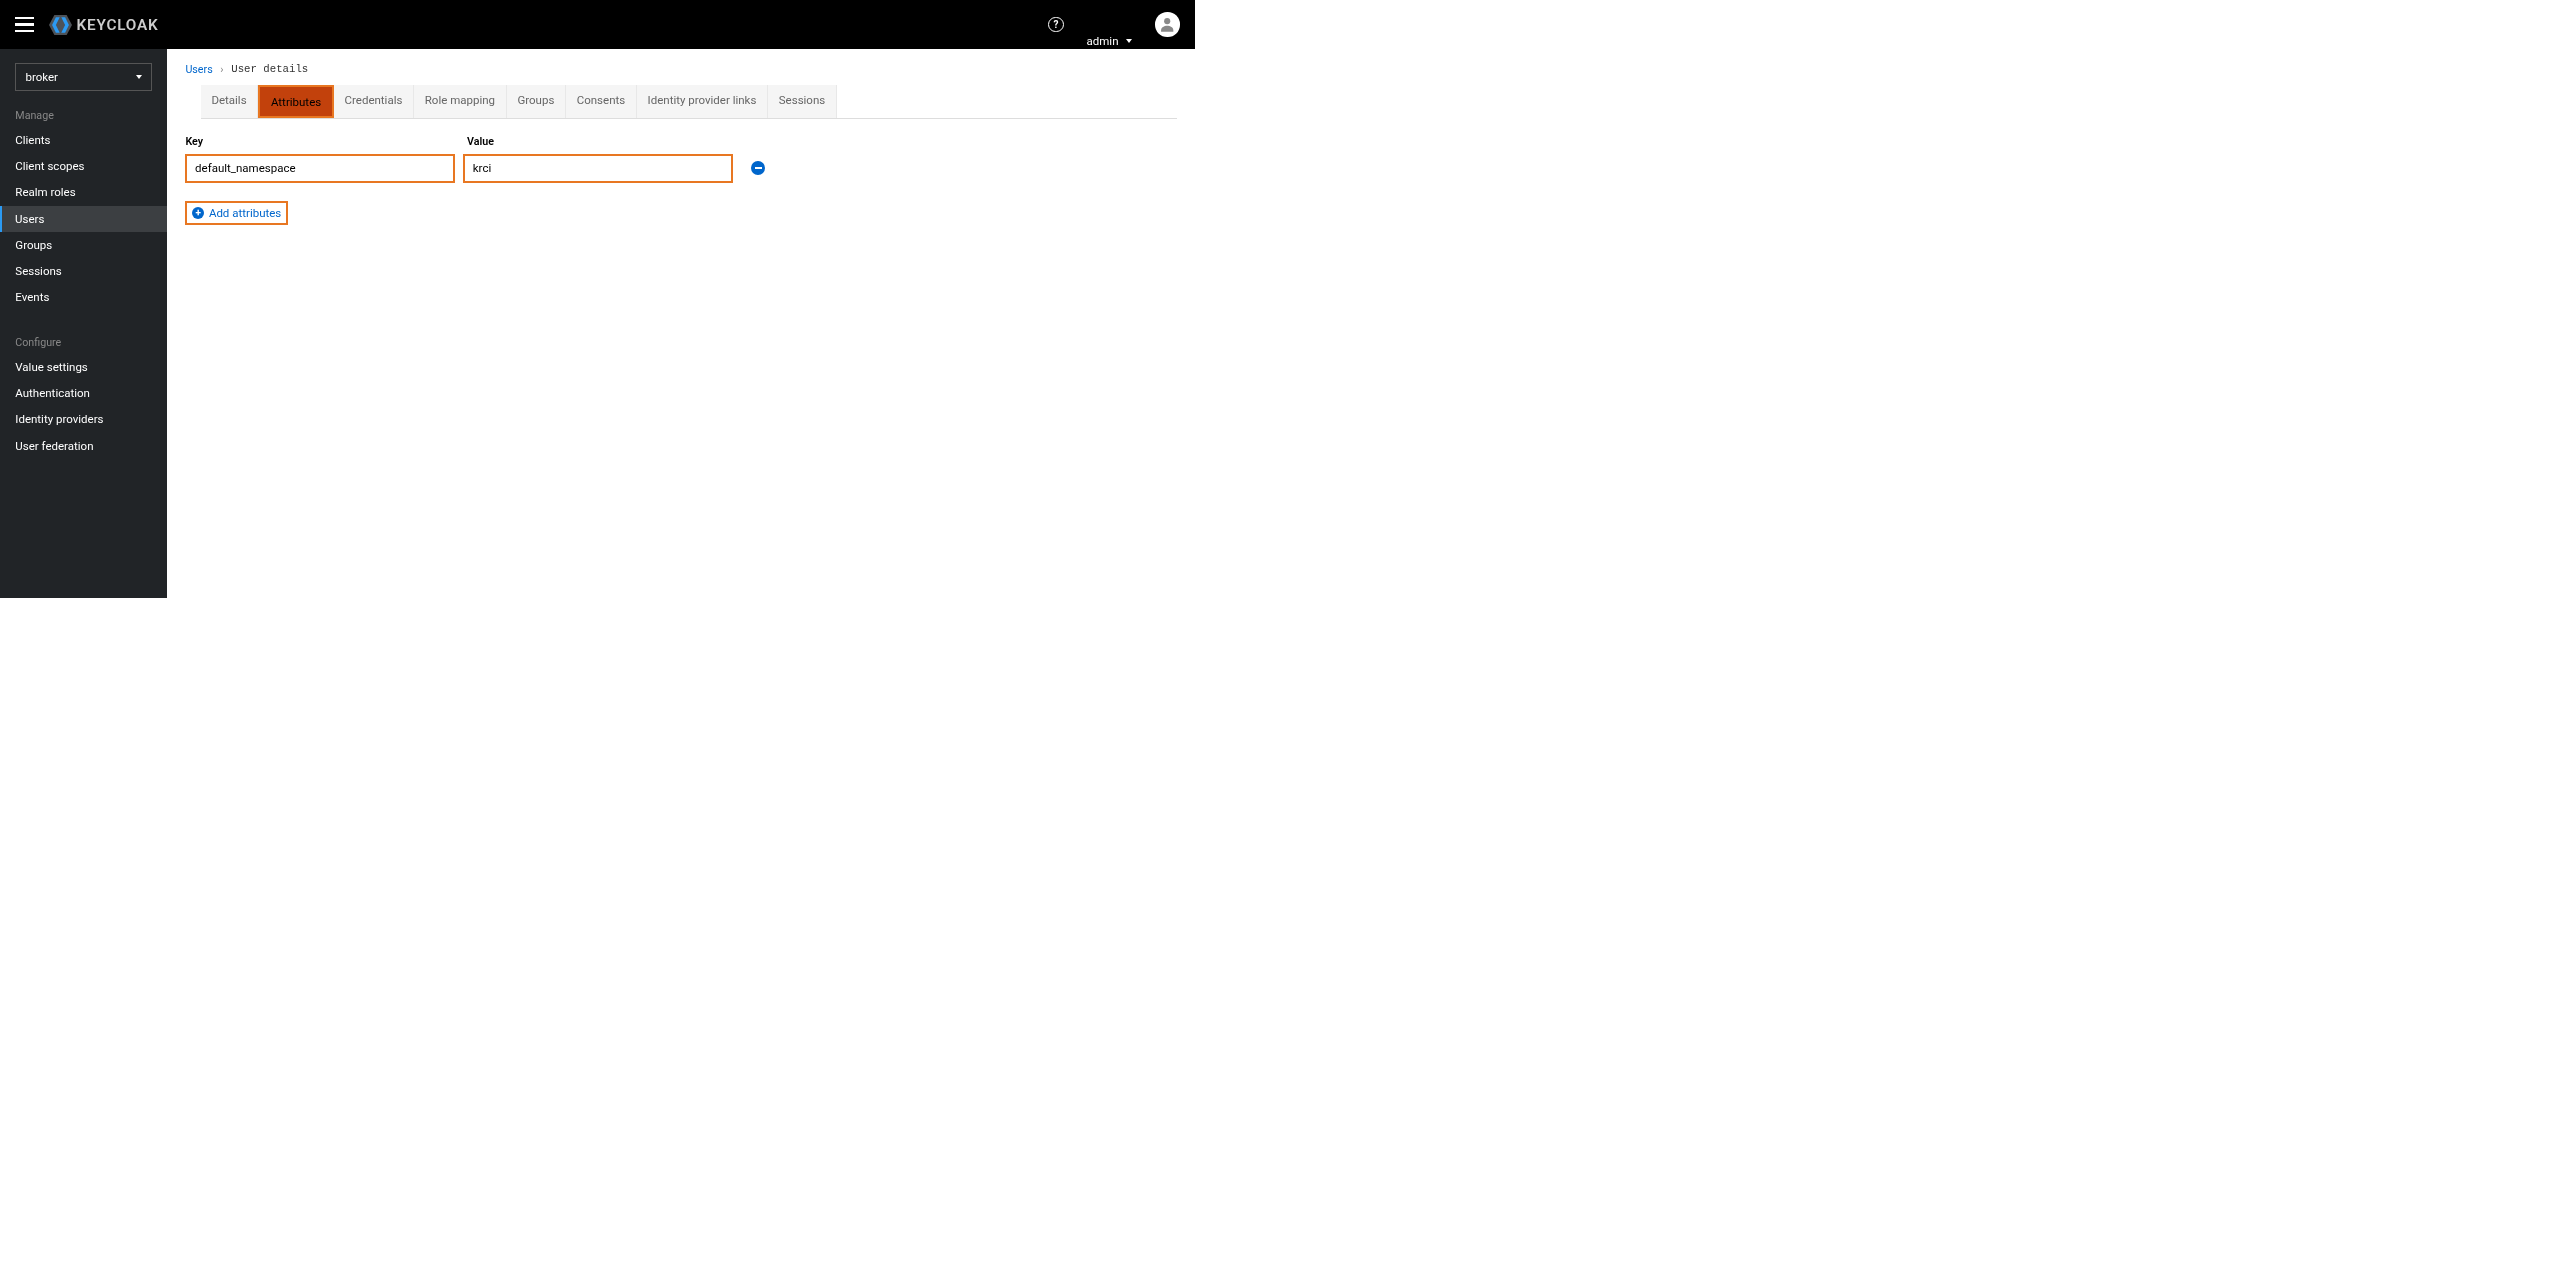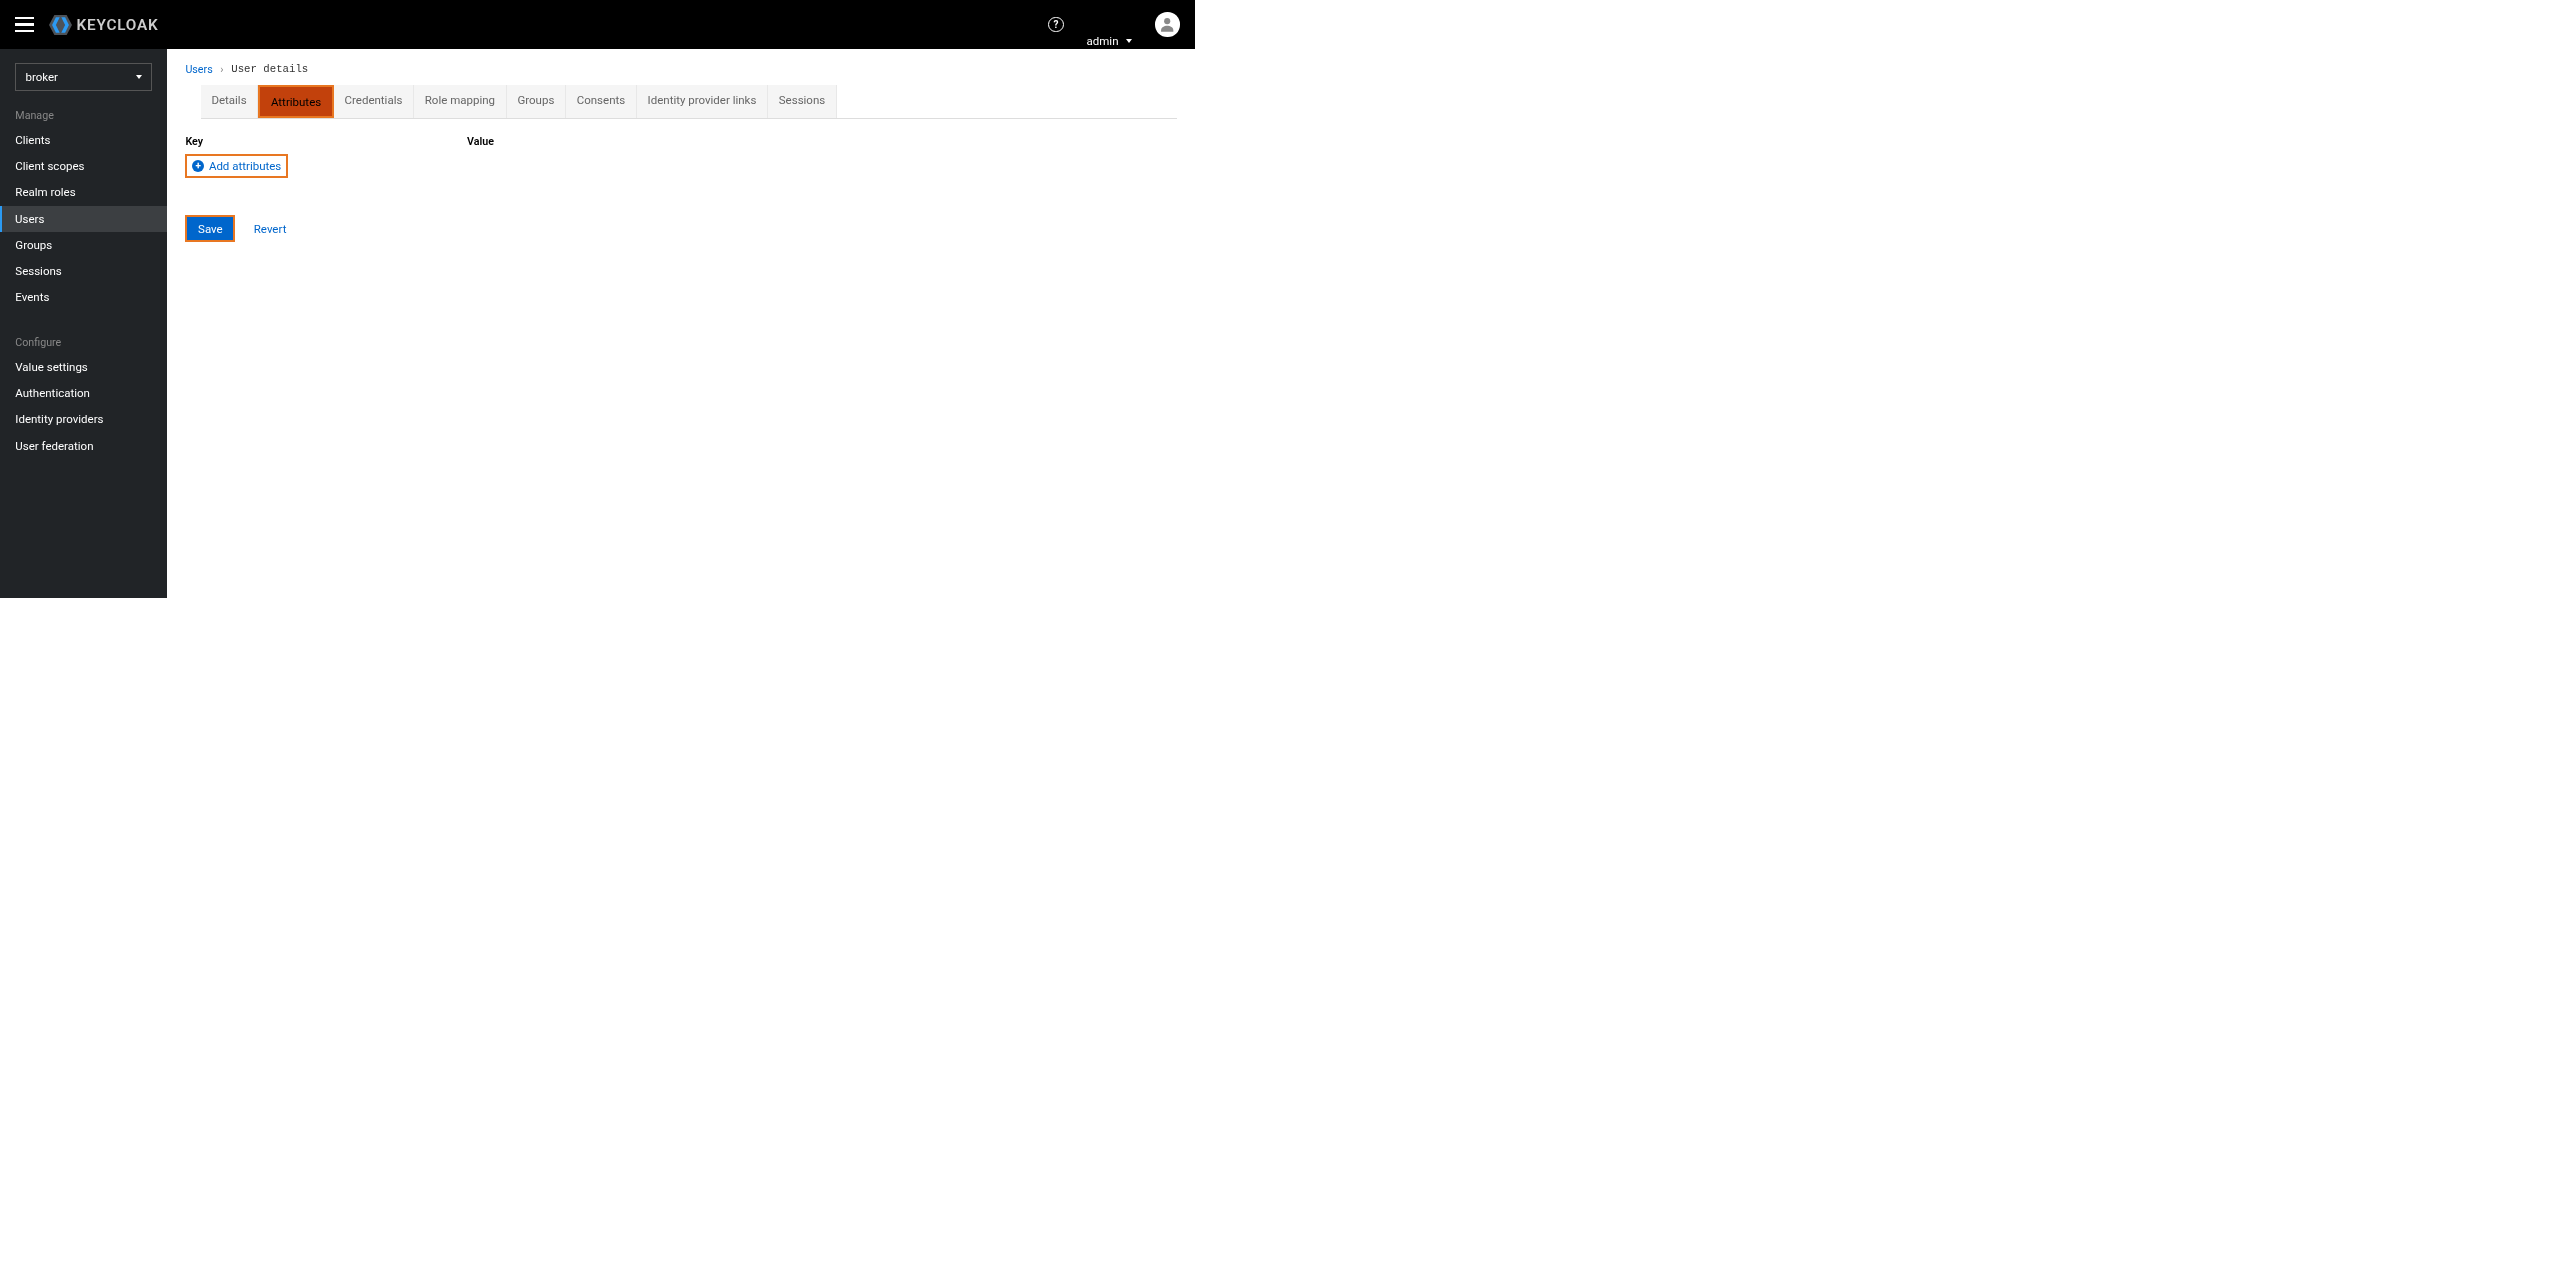--- a/index.html
+++ b/index.html
@@ -141,25 +141,28 @@
       <div class="tab">Consents</div>
       <div class="tab">Identity provider links</div>
       <div class="tab">Sessions</div>
     </div>
 
     <div class="attr-headers">
       <div class="attr-header key">Key</div>
       <div class="attr-header value">Value</div>
     </div>
 
+    <div class="attr-row">
+      <input class="attr-input" value="default_namespace" style="">
+      <input class="attr-input" value="krci" style="">
+      <div class="remove-btn">
+          <span></span>
+        </div>
+    </div>
 
     <div class="add-attr">
       <div class="plus-circle">+</div>
       <span>Add attributes</span>
     </div>
 
-    <div class="form-actions">
-      <button class="save-btn">Save</button>
-      <button class="revert-btn">Revert</button>
-    </div>
   </div>
 </div>
 
 
 </body></html>

